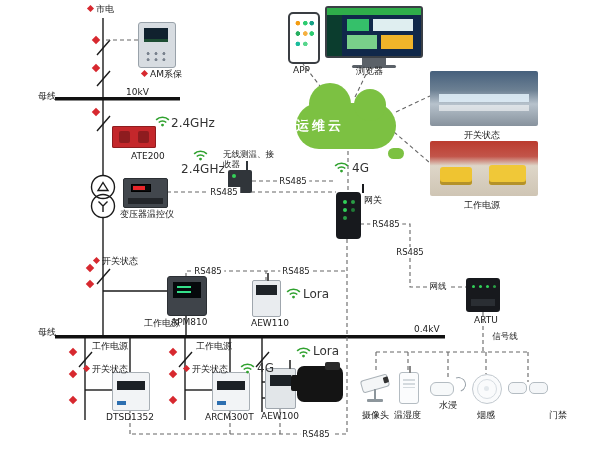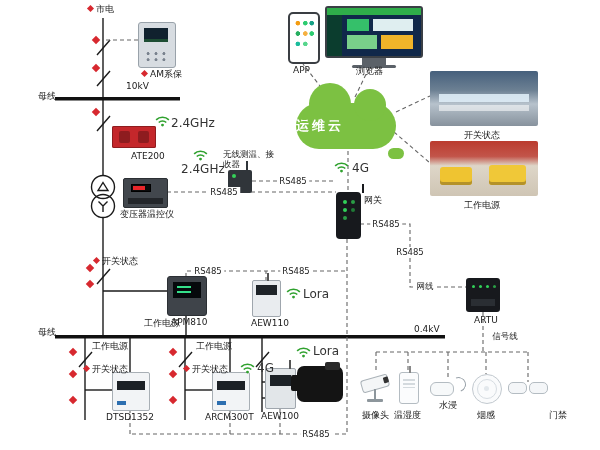--- a/index.html
+++ b/index.html
@@ -272,21 +272,21 @@
       </svg></span>
   <span class="wifi" style="left:296px;top:343px"><svg viewBox="0 0 20 16" width="100%" height="100%">
         <path d="M1.5 6.5 A12 12 0 0 1 18.5 6.5" fill="none" stroke="#2fa12e" stroke-width="2.1"></path>
         <path d="M5 10 A7 7 0 0 1 15 10" fill="none" stroke="#2fa12e" stroke-width="2.1"></path>
         <circle cx="10" cy="13.4" r="1.9" fill="#2fa12e"></circle>
       </svg></span>
 
   <span class="lbl" style="left:88px;top:4px"><i class="dmd"></i><span>市电</span></span>
   <span class="lbl" style="left:142px;top:69px"><i class="dmd"></i><span>AM系保</span></span>
   <span class="lbl" style="left:38px;top:91px">母线</span>
-  <span class="lbl" style="left:126px;top:81px">10kV</span>
+  <span class="lbl" style="left:126px;top:87px">10kV</span>
   <span class="lbl sm" style="left:171px;top:117px">2.4GHz</span>
   <span class="lbl" style="left:131px;top:151px">ATE200</span>
   <span class="lbl" style="left:120px;top:209px">变压器温控仪</span>
   <span class="lbl sm" style="left:181px;top:163px">2.4GHz</span>
   <span class="lbl wrapl" style="left:211px;top:150px">无线测温、接收器</span>
   <span class="lbl" style="left:293px;top:65px">APP</span>
   <span class="lbl" style="left:356px;top:66px">浏览器</span>
   <span class="lbl" style="left:464px;top:130px">开关状态</span>
   <span class="lbl" style="left:464px;top:200px">工作电源</span>
   <span class="lbl" style="left:364px;top:195px">网关</span>
@@ -314,16 +314,16 @@
   <span class="lbl" style="left:477px;top:410px">烟感</span>
   <span class="lbl" style="left:549px;top:410px">门禁</span>
 
   <span class="onln" style="left:224px;top:192px">RS485</span>
   <span class="onln" style="left:293px;top:181px">RS485</span>
   <span class="onln" style="left:208px;top:271px">RS485</span>
   <span class="onln" style="left:296px;top:271px">RS485</span>
   <span class="onln" style="left:386px;top:224px">RS485</span>
   <span class="onln" style="left:410px;top:252px">RS485</span>
   <span class="onln" style="left:316px;top:434px">RS485</span>
-  <span class="onln" style="left:425px;top:287px">网线</span>
+  <span class="onln" style="left:438px;top:287px">网线</span>
   <span class="onln" style="left:505px;top:337px">信号线</span>
 
 </div>
 
 </body></html>

